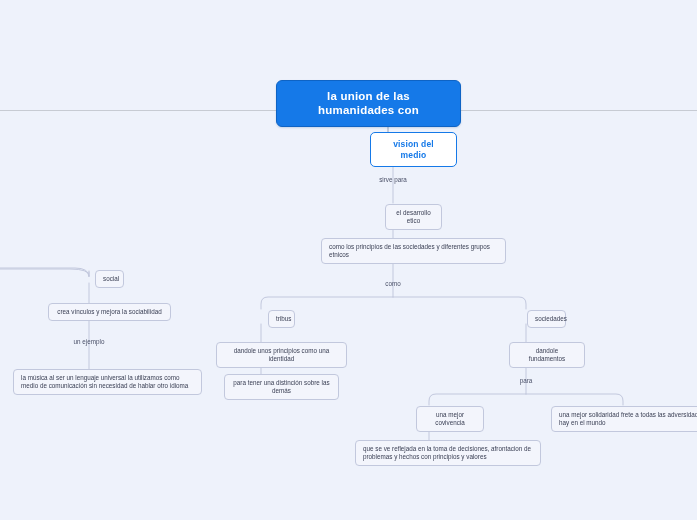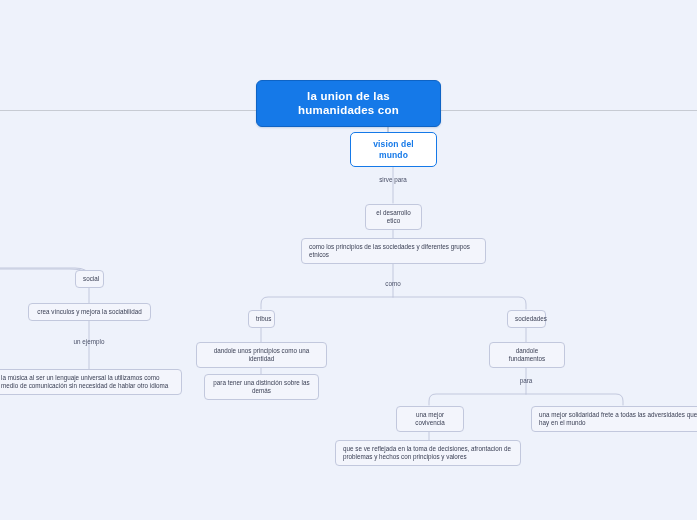--- a/index.html
+++ b/index.html
@@ -36,20 +36,21 @@
   }
 
   
   .node {
     position: absolute;
     z-index: 2;
     box-sizing: border-box;
     border-radius: 5px;
     line-height: 1.25;
     white-space: pre-line;
+    margin-left: 20px;
   }
 
   
   .node-root {
     background: #1579e8;
     border: 1px solid #0e63c4;
     color: #ffffff;
     font-weight: bold;
     font-size: 11.5px;
     letter-spacing: 0.2px;
@@ -146,21 +147,21 @@
       <path d="M526 394 L436 394 Q429 394 429 401 L429 405"></path>
       <path d="M526 394 L616 394 Q623 394 623 401 L623 405"></path>
 
       <path d="M429 421 L429 440"></path>
 
     </g>
   </svg>
 
   <div class="node node-root" style="left:256px; top:80px; width:185px;">la union de las humanidades con</div>
 
-  <div class="node node-primary" style="left:350px; top:132px; width:87px;">vision del mundo</div>
+  <div class="node node-primary" style="left:350px; top:132px; width:87px;">vision del medio</div>
 
   <div class="node-label" style="left:343px; top:176px; width:100px;">sirve para</div>
 
   <div class="node node-box center" style="left:365px; top:204px; width:57px;">el desarrollo etico</div>
 
   <div class="node node-box" style="left:301px; top:238px; width:185px;">como los principios de las sociedades y diferentes grupos etnicos</div>
 
   <div class="node-label" style="left:343px; top:280px; width:100px;">como</div>
 
   <div class="node node-box center" style="left:75px; top:270px; width:29px;">social</div>

